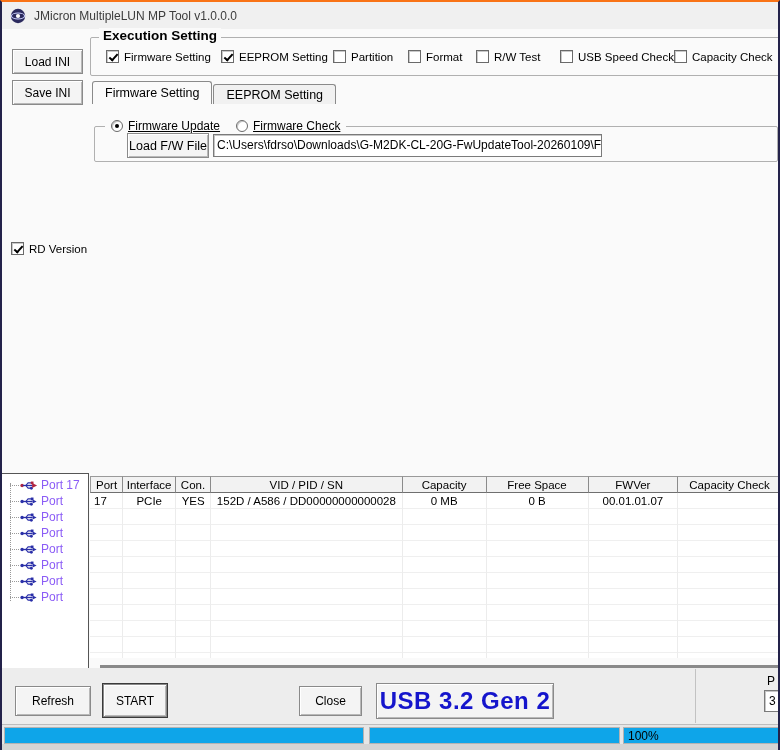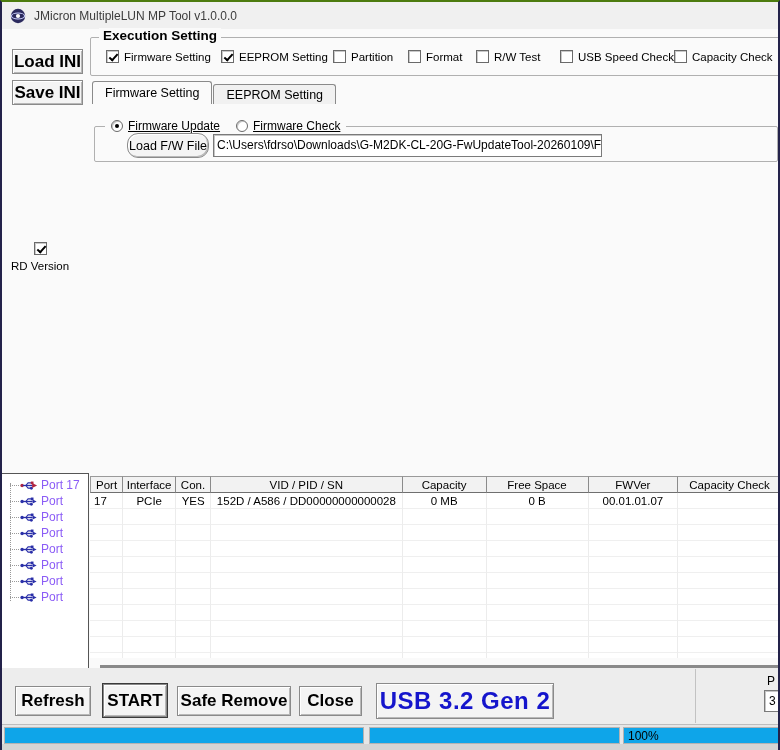--- a/index.html
+++ b/index.html
@@ -1,56 +1,56 @@
 <!DOCTYPE html>
 <html><head>
 <meta charset="utf-8">
 <style>
   * { margin:0; padding:0; box-sizing:border-box; }
   html,body { width:780px; height:750px; }
   body { font-family:"Liberation Sans", sans-serif; background:#fff; }
   .window {
     position:relative; width:780px; height:750px; overflow:hidden;
     background:#fafafa;
-    border-top:2px solid #4d7c0f; border-left:2px solid #23224a; border-right:2px solid #23224a;
+    border-top:2px solid #f97316; border-left:2px solid #23224a; border-right:2px solid #23224a;
   }
   
   .titlebar { position:absolute; left:0; top:0; width:780px; height:27px; background:#f0f0f0; display:flex; align-items:center; padding-left:8px; }
   .titlebar .ticon { width:16px; height:16px; margin-right:8px; }
   .titlebar .ttext { font-size:12px; color:#3c3c3c; }
   
   .btn {
     background:#f4f4f4; border:1px solid #8a8a8a; color:#000;
     box-shadow: inset 1px 1px 0 #ffffff, inset -1px -1px 0 #b8b8b8;
-    font-family:"Liberation Sans", sans-serif; font-weight:700; font-size:17px;
+    font-family:"Liberation Sans", sans-serif; font-weight:400; font-size:12px;
     display:flex; align-items:center; justify-content:center; cursor:default;
   }
   .btn-loadini { position:absolute; left:10px; top:47px; width:71px; height:25px; }
   .btn-saveini { position:absolute; left:10px; top:78px; width:71px; height:25px; }
   
   .cbox { width:13px; height:13px; background:#fff; border:1px solid #6a6a6a; box-shadow: inset 1px 1px 0 #c9c9c9; position:relative; flex:0 0 13px; }
   .cbox.on:after { content:""; position:absolute; left:2px; top:3px; width:7px; height:3px; border-left:2px solid #000; border-bottom:2px solid #000; transform:rotate(-48deg); }
   .rdo { width:12px; height:12px; border-radius:50%; background:#fff; border:1px solid #6a6a6a; box-shadow: inset 1px 1px 0 #c9c9c9; position:relative; flex:0 0 12px; }
   .rdo.on:after { content:""; position:absolute; left:3px; top:3px; width:4px; height:4px; border-radius:50%; background:#000; }
   .cbrow { display:flex; align-items:center; gap:5px; font-size:11.5px; color:#000; }
-  .rd-version { position:absolute; left:9px; top:240px;flex-direction:column; }
+  .rd-version { position:absolute; left:9px; top:240px; }
   
   .exec-group { position:absolute; left:88px; top:35px; width:690px; height:39px; border:1px solid #b0b0b0; border-radius:2px; }
   .exec-title { position:absolute; left:8px; top:-10px; background:#fafafa; padding:0 4px; font-size:13.5px; font-weight:700; color:#000; }
   .exec-items { position:absolute; left:0; top:0; width:100%; height:100%; }
   .exec-items .cbrow { position:absolute; top:12px; }
   
   .tabs { position:absolute; left:90px; top:79px; height:23px; display:flex; align-items:flex-end; }
   .tab { border:1px solid #8a8a8a; border-bottom:none; border-radius:3px 3px 0 0; background:#f1f1f1; font-size:12.5px; padding:0 12px; display:flex; align-items:center; height:20px; }
   .tab.active { background:#fafafa; height:23px; position:relative; z-index:2; margin-right:1px; }
   
   .fw-group { position:absolute; left:92px; top:124px; width:684px; height:36px; border:1px solid #b0b0b0; border-radius:2px; }
   .fw-radios { position:absolute; left:10px; top:-8px; background:#fafafa; padding:0 6px; display:flex; gap:16px; }
   .fw-radios .cbrow { font-size:12px;text-decoration:underline; }
-  .btn-loadfw { position:absolute; left:32px; top:6px; width:82px; height:25px; font-weight:400; font-size:12.5px;border-radius:11px; }
+  .btn-loadfw { position:absolute; left:32px; top:6px; width:82px; height:25px; font-weight:400; font-size:12.5px; }
   .fw-path { position:absolute; left:118px; top:7px; width:389px; height:23px; background:#fff; border:1px solid #7a7a7a; box-shadow: inset 1px 1px 0 #c6c6c6; font-size:12px; padding:3px 2px 0 3px; white-space:nowrap; overflow:hidden; color:#000; font-family:"Liberation Sans", sans-serif; }
   
   .tree { position:absolute; left:0; top:471px; width:87px; height:207px; background:#fff; border-top:1px solid #555; border-right:1px solid #555; padding-top:3px; }
   .tree-inner { position:relative; padding-left:6px; }
   .tree-inner:before { content:""; position:absolute; left:8px; top:6px; height:118px; border-left:1px dotted #999; }
   .tree-row { display:flex; align-items:center; height:16px; font-size:12px; color:#8b5cf6; position:relative; }
   .hguide { display:inline-block; width:9px; height:1px; border-top:1px dotted #999; margin-left:2px; }
   .tree-row svg { margin:0 3px 0 1px; }
   
   .dtable { position:absolute; left:88px; top:474px; width:692px; height:182px; background:#fff; overflow:hidden; }
@@ -377,21 +377,20 @@
         <div class="dcell c6"></div>
         <div class="dcell c7"></div>
       </div>
   </div>
 
   <div class="sep"></div>
 
   <div class="footer">
     <button class="btn btn-refresh">Refresh</button>
     <button class="btn btn-start">START</button>
-    <button class="btn btn-saferemove">Safe Remove</button>
     <button class="btn btn-close">Close</button>
     <div class="usb-panel" style="color: rgb(21, 21, 204);">USB 3.2 Gen 2</div>
     <div class="vdiv"></div>
     <div class="plabel">P</div>
     <div class="pspin">3</div>
   </div>
 
   <div class="statusbar">
     <div class="pane pane1"></div>
     <div class="pane pane2"></div>

